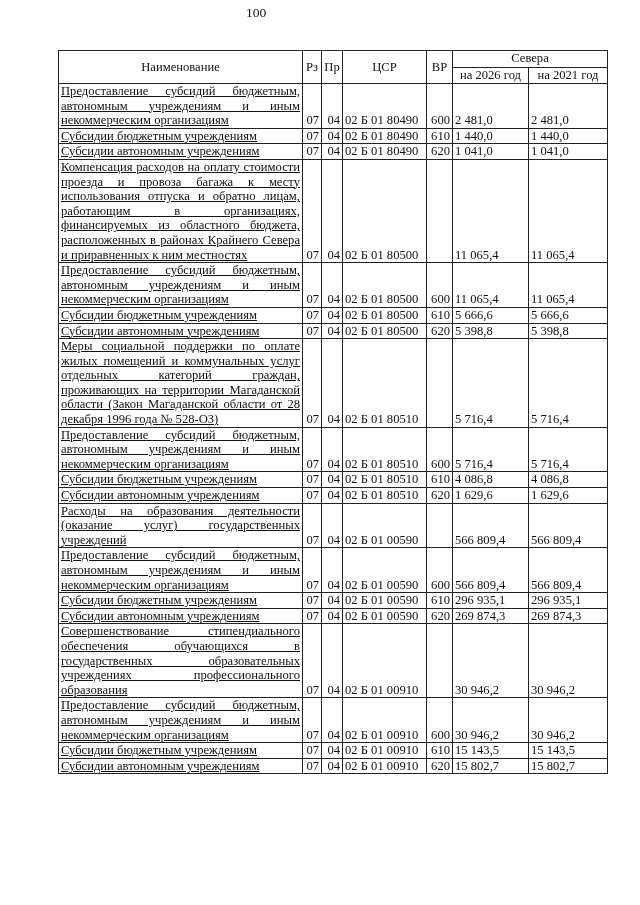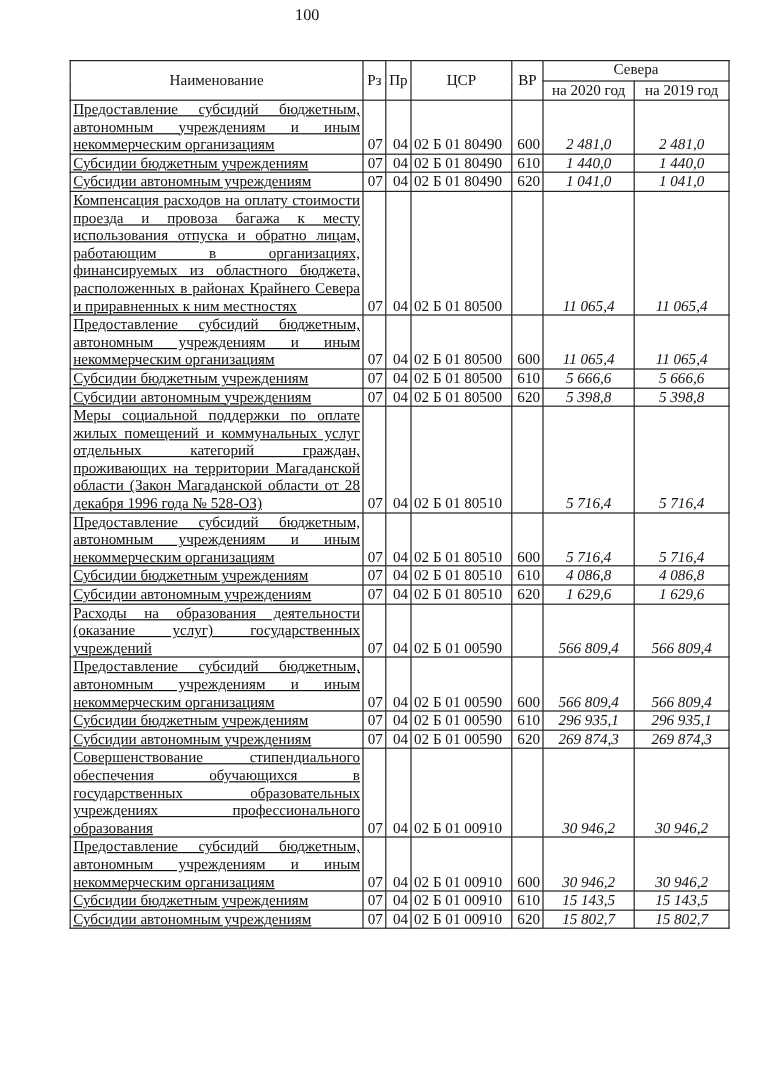--- a/index.html
+++ b/index.html
@@ -9,21 +9,21 @@
   table.budget { position:absolute; left:58px; top:50px; border-collapse:collapse;
                  font-size:12.6px; line-height:14.6px; table-layout:fixed;padding-left:44px; }
   table.budget td, table.budget th { border:1.2px solid #222; padding:0 2px; vertical-align:bottom; font-weight:normal; }
   table.budget th { vertical-align:middle; text-align:center; }
   col.c-name { width:244px; } col.c-rz { width:19px; } col.c-pr { width:21px; }
   col.c-csr { width:84px; } col.c-vr { width:26px; } col.c-s1 { width:76px; } col.c-s2 { width:79px; }
   td.name { text-align:justify; text-align-last:left;text-decoration:underline; }
   td.name.single { text-align:left; white-space:nowrap; }
   td.code { text-align:right; white-space:nowrap; padding:0 1px; }
   td.csr { text-align:left; white-space:nowrap; padding:0 1px 0 2px;margin-left:42px; }
-  td.num { text-align:center; white-space:nowrap;font-style:italic; }
+  td.num { text-align:left; white-space:nowrap; }
   th.head-name { height:32px; }
   th.sub { font-size:12.6px; height:15px; }
 </style>
 </head>
 <body>
 
 <div class="page-num">100</div>
 
 <table class="budget">
   <colgroup>
@@ -38,22 +38,22 @@
   <thead>
     <tr>
       <th rowspan="2" class="head-name">Наименование</th>
       <th rowspan="2">Рз</th>
       <th rowspan="2">Пр</th>
       <th rowspan="2">ЦСР</th>
       <th rowspan="2">ВР</th>
       <th colspan="2" class="sub">Севера</th>
     </tr>
     <tr>
-      <th class="sub">на 2020 год</th>
-      <th class="sub">на 2019 год</th>
+      <th class="sub">на 2026 год</th>
+      <th class="sub">на 2021 год</th>
     </tr>
   </thead>
   <tbody id="rows">
       <tr>
         <td class="name">Предоставление субсидий бюджетным, автономным учреждениям и иным некоммерческим организациям</td>
         <td class="code">07</td>
         <td class="code">04</td>
         <td class="csr">02 Б 01 80490</td>
         <td class="code">600</td>
         <td class="num">2 481,0</td>

